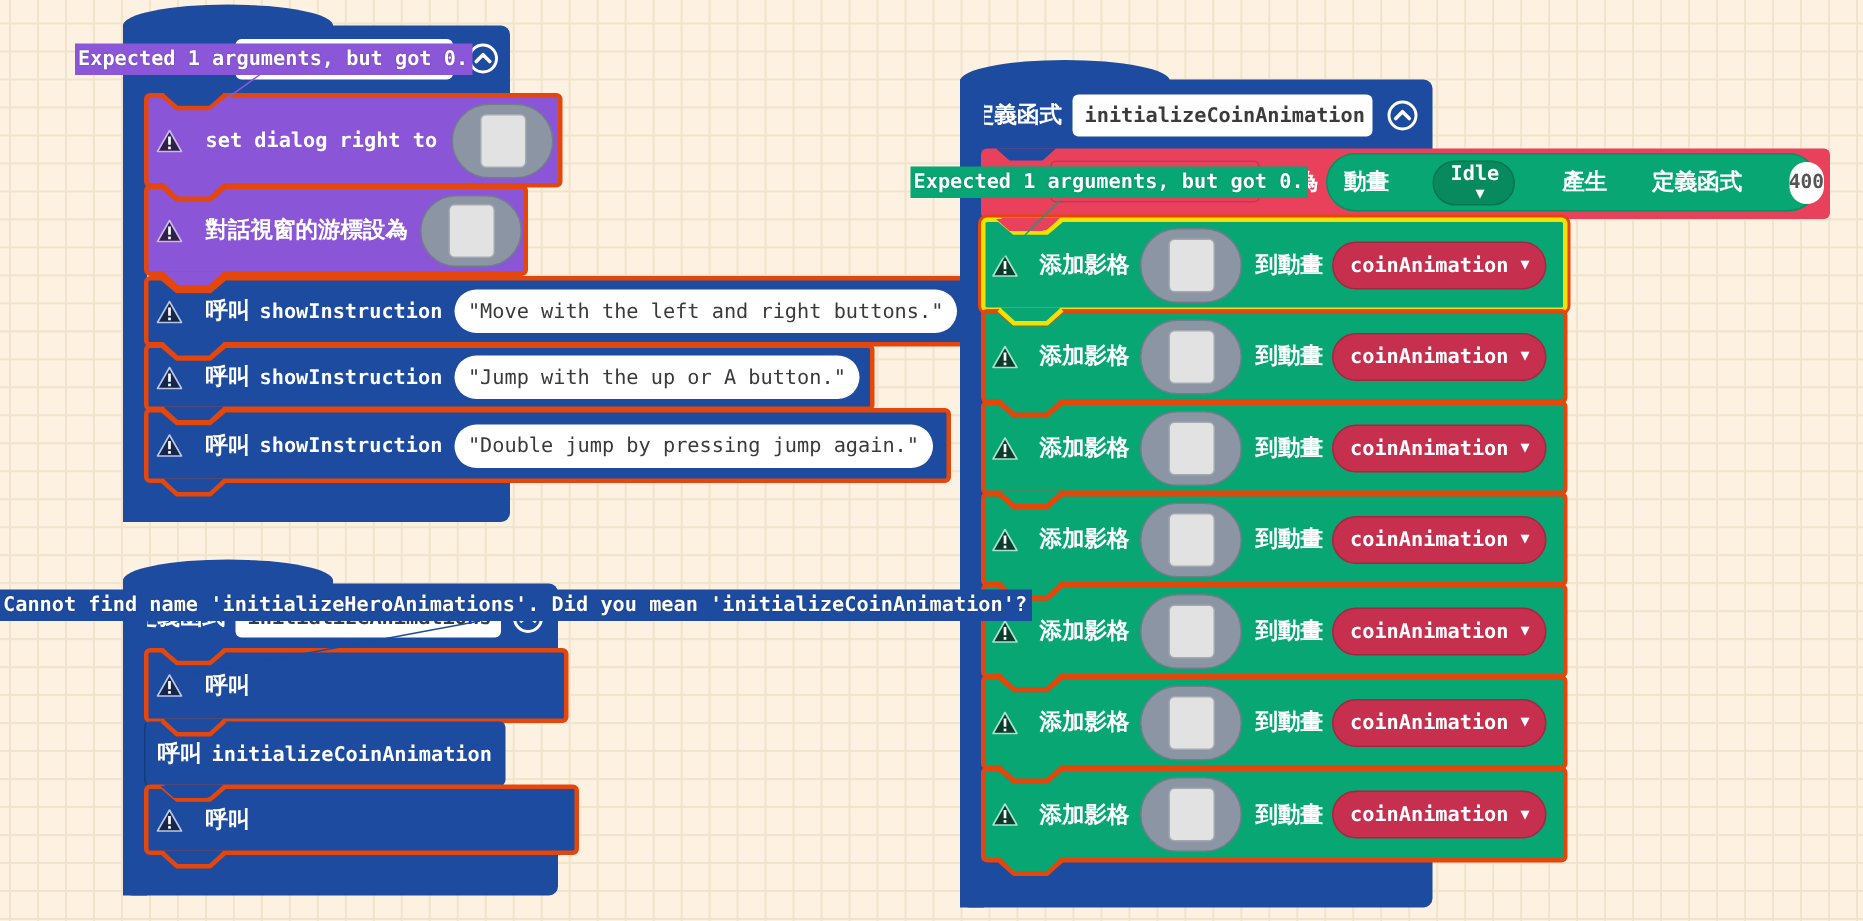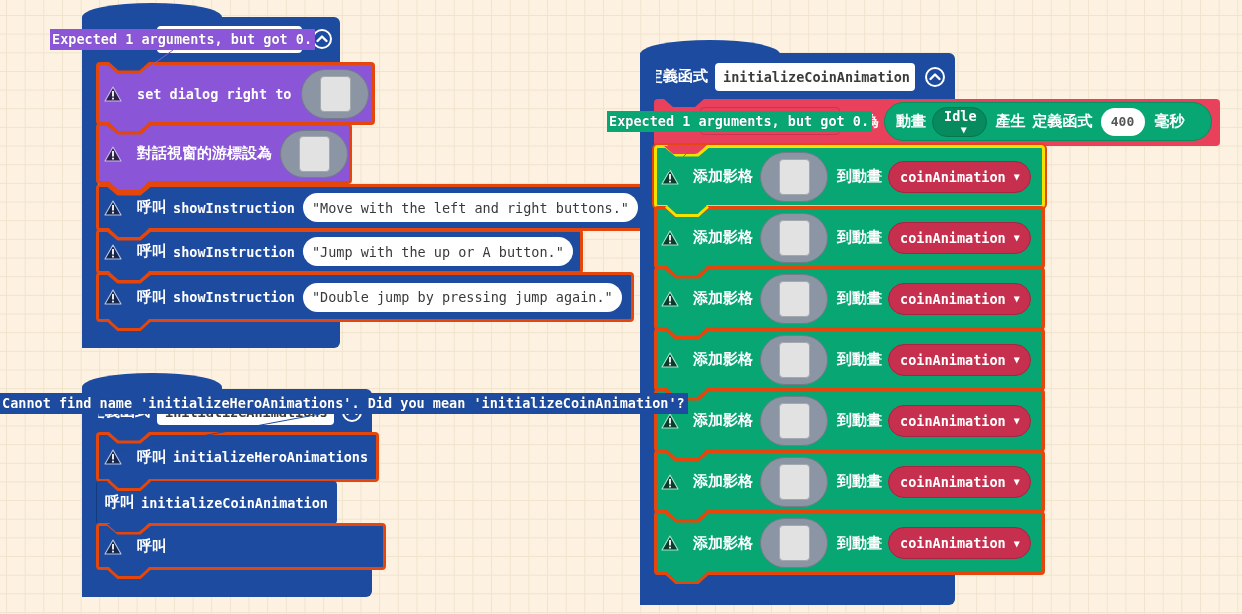--- a/index.html
+++ b/index.html
@@ -44,21 +44,21 @@
   .sprite-slot { width:68px; height:50px; border-radius:25px; background:#8b95a3; border:1px solid #737d8a;
                  box-sizing:border-box; display:flex; align-items:center; justify-content:center; flex:0 0 auto; }
   .sprite-slot .sq { width:31px; height:36px; background:#e2e2e2; border:1px solid #a4a9b0; border-radius:4px; box-sizing:border-box; }
   .str-pill { background:#fff; border-radius:15px; height:29px; display:flex; align-items:center; padding:0 9px;
               color:#3a3a3a; font-weight:normal; font-size:13.5px; flex:0 0 auto; }
   .dd { background:#c62f4e; border:1px solid #a82440; border-radius:16px; height:32px; box-sizing:border-box;
         display:flex; align-items:center; padding:0 10px 0 11px; color:#fff; font-weight:bold; }
   .dd .arrow { font-size:10px; margin-left:8px; }
 
   .reporter { position:absolute; background:#07a673; border:1px solid #05905f; border-radius:20px; box-sizing:border-box;
-              display:flex; align-items:center; padding-left:11px; }
+              display:flex; align-items:center; padding-left:11px;gap:23px; }
   .dd-green { background:#068a5e; border:1px solid #057650; border-radius:15px; height:30px; box-sizing:border-box;
               display:flex; align-items:center; padding:0 9px 0 11px; color:#fff; font-weight:bold;flex-direction:column; }
   .dd-green .arrow { font-size:10px; margin-left:7px; }
   .num-pill { background:#fff; border-radius:14px; height:28px; width:44px; display:flex; align-items:center; justify-content:center;
               color:#555; font-weight:bold; font-size:13px; }
 
   .tooltip { position:absolute; z-index:10; color:#fff; font-weight:bold; font-size:13.5px; height:21px; line-height:21px;
              padding:0 3px 0 2px; white-space:nowrap; text-shadow:0 0 1px rgba(0,0,0,.35); }
   .tt-purple { background:#8b57d8; }
   .tt-blue { background:#1d4b9f; }
@@ -188,21 +188,20 @@
   <div class="foot" style="left:82px;top:568px;width:290px;height:29px;"></div>
 
   <div class="stack">
     <div class="stmt blue err" style="left:96px;top:432px;width:283px;height:50px;padding-left:5px;">
       <svg class="warn" viewBox="0 0 18 16">
           <path class="tri" d="M9 1 L17 15 L1 15 Z"></path>
           <rect x="8.1" y="5" width="1.8" height="5.5" fill="#fff"></rect>
           <rect x="8.1" y="11.7" width="1.8" height="1.8" fill="#fff"></rect>
         </svg>
       <span class="cjk" style="margin-left:15px;">呼叫</span>
-      <span style="margin-left:6px;">initializeHeroAnimations</span>
     <svg class="notch" style="top:-3px" width="40" height="12" viewBox="0 0 40 12">
        <path d="M0,0 L40,0 L31,9 L9,9 Z" fill="#1d4b9f"></path>
        <path d="M-1,1.5 L9,10 L31,10 L41,1.5" fill="none" stroke="rgb(228, 70, 11)" stroke-width="3"></path>
      </svg>
      <svg class="tab" style="top:100%" width="40" height="14" viewBox="0 0 40 14">
        <path d="M0,0 L40,0 L31,10 L9,10 Z" fill="rgb(29, 75, 159)"></path>
        <path d="M-1,1.5 L9,10.5 L31,10.5 L41,1.5" fill="none" stroke="rgb(228, 70, 11)" stroke-width="3"></path>
      </svg>
       </div>
     <div class="stmt blue" style="left:96px;top:481px;width:241px;height:43px;padding-left:8px;border-left:1px solid #143a7d;">

